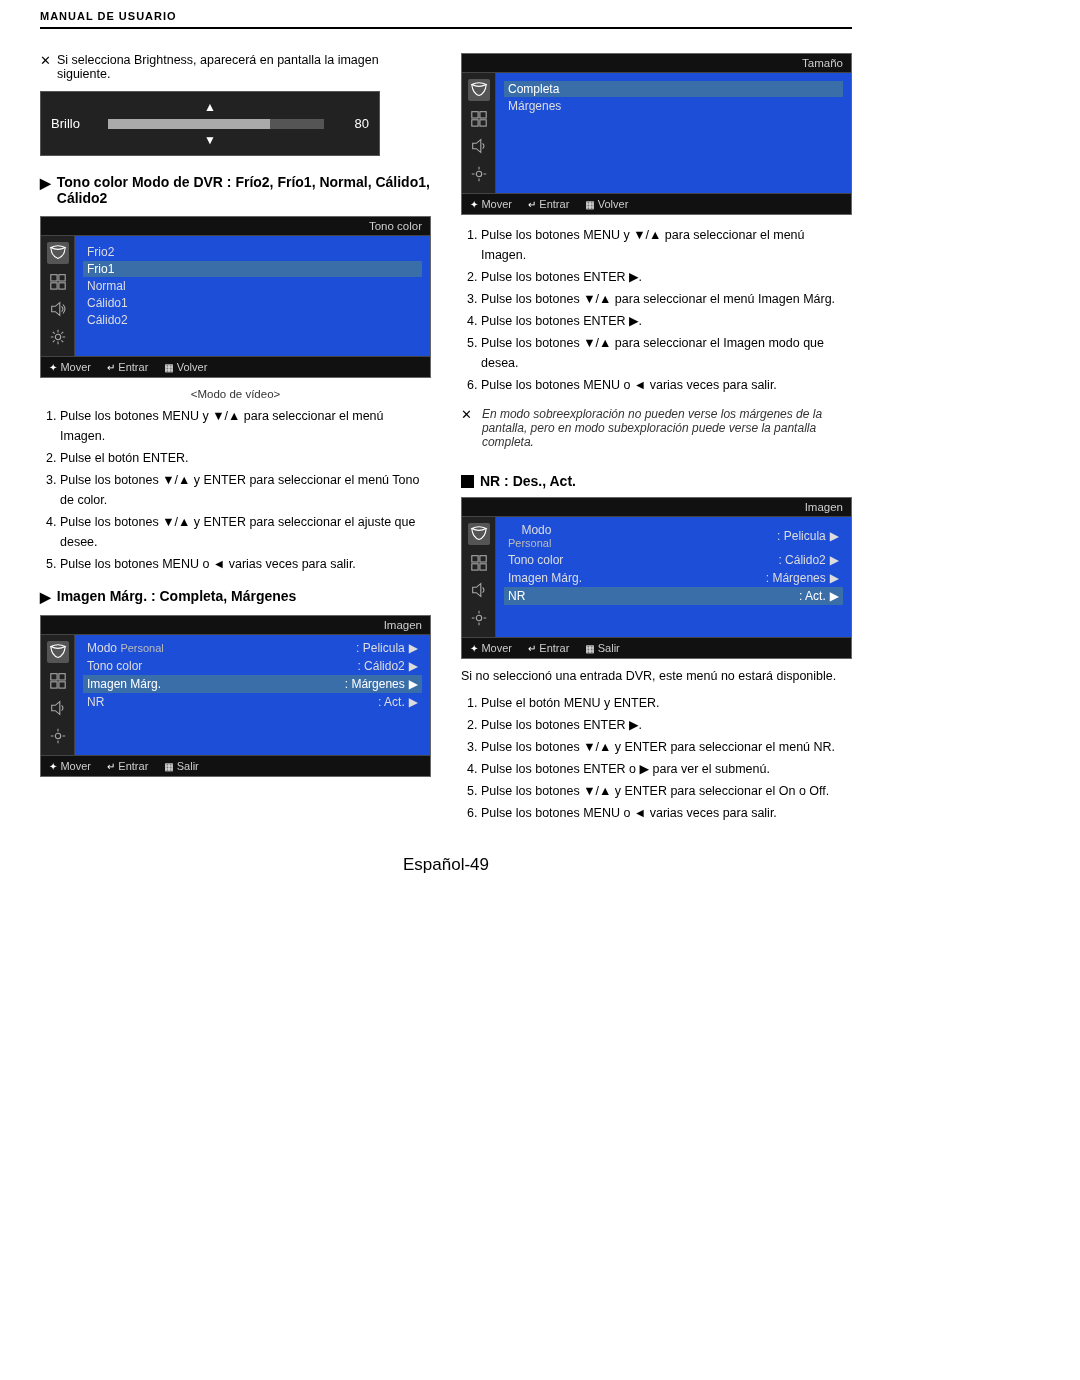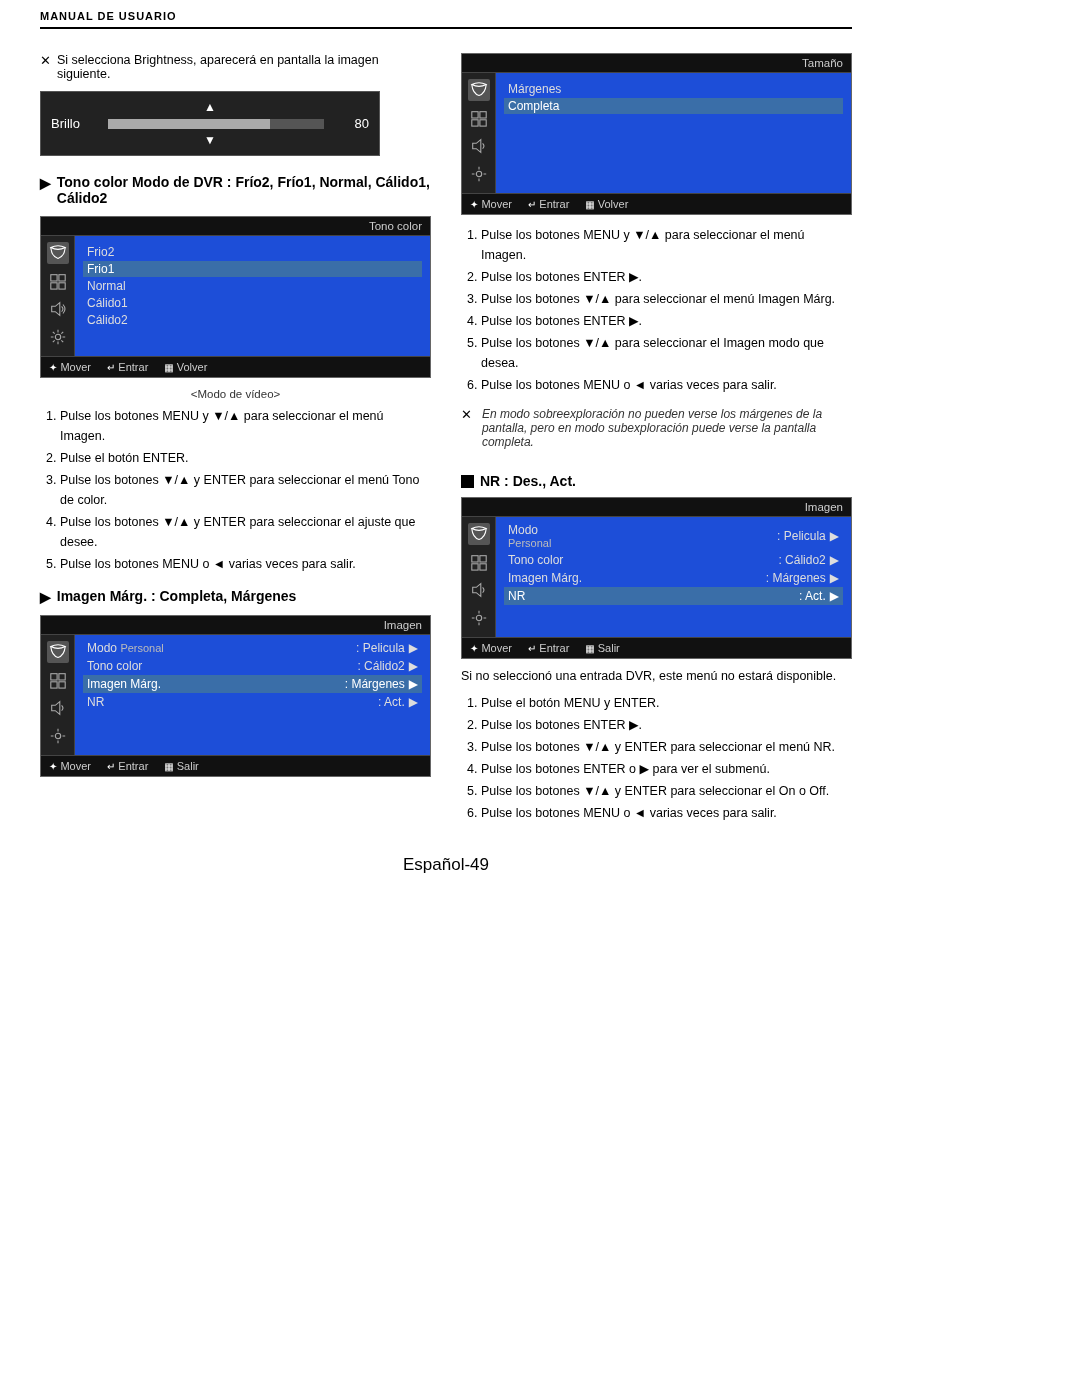--- a/index.html
+++ b/index.html
@@ -214,20 +214,21 @@
     }
 
     
     .image-item {
       display: flex;
       justify-content: space-between;
       align-items: center;
       padding: 2px 4px;
       font-size: 12px;
       color: #ddd;
+      text-align: right;
     }
     .image-item.highlighted {
       background: #3a6ea8;
       color: #fff;
     }
     .image-item-value {
       display: flex;
       align-items: center;
       gap: 4px;
     }
@@ -492,22 +493,22 @@
             </div>
             <div class="menu-icon-item">
               <svg class="icon-svg" viewBox="0 0 20 20" fill="none">
                 <circle cx="10" cy="10" r="3" stroke="#aaa" stroke-width="1.2"></circle>
                 <path d="M10 2 L10 5 M10 15 L10 18 M2 10 L5 10 M15 10 L18 10" stroke="#aaa" stroke-width="1.2"></path>
               </svg>
             </div>
           </div>
           <div class="menu-content">
             <div class="tono-items">
+              <div class="tono-item highlighted">Completa</div>
               <div class="tono-item">Márgenes</div>
-              <div class="tono-item highlighted">Completa</div>
             </div>
           </div>
         </div>
         <div class="menu-footer">
           <div class="menu-footer-item">
             <span class="menu-footer-icon">✦</span>
             <span>Mover</span>
           </div>
           <div class="menu-footer-item">
             <span class="menu-footer-icon">↵</span>

